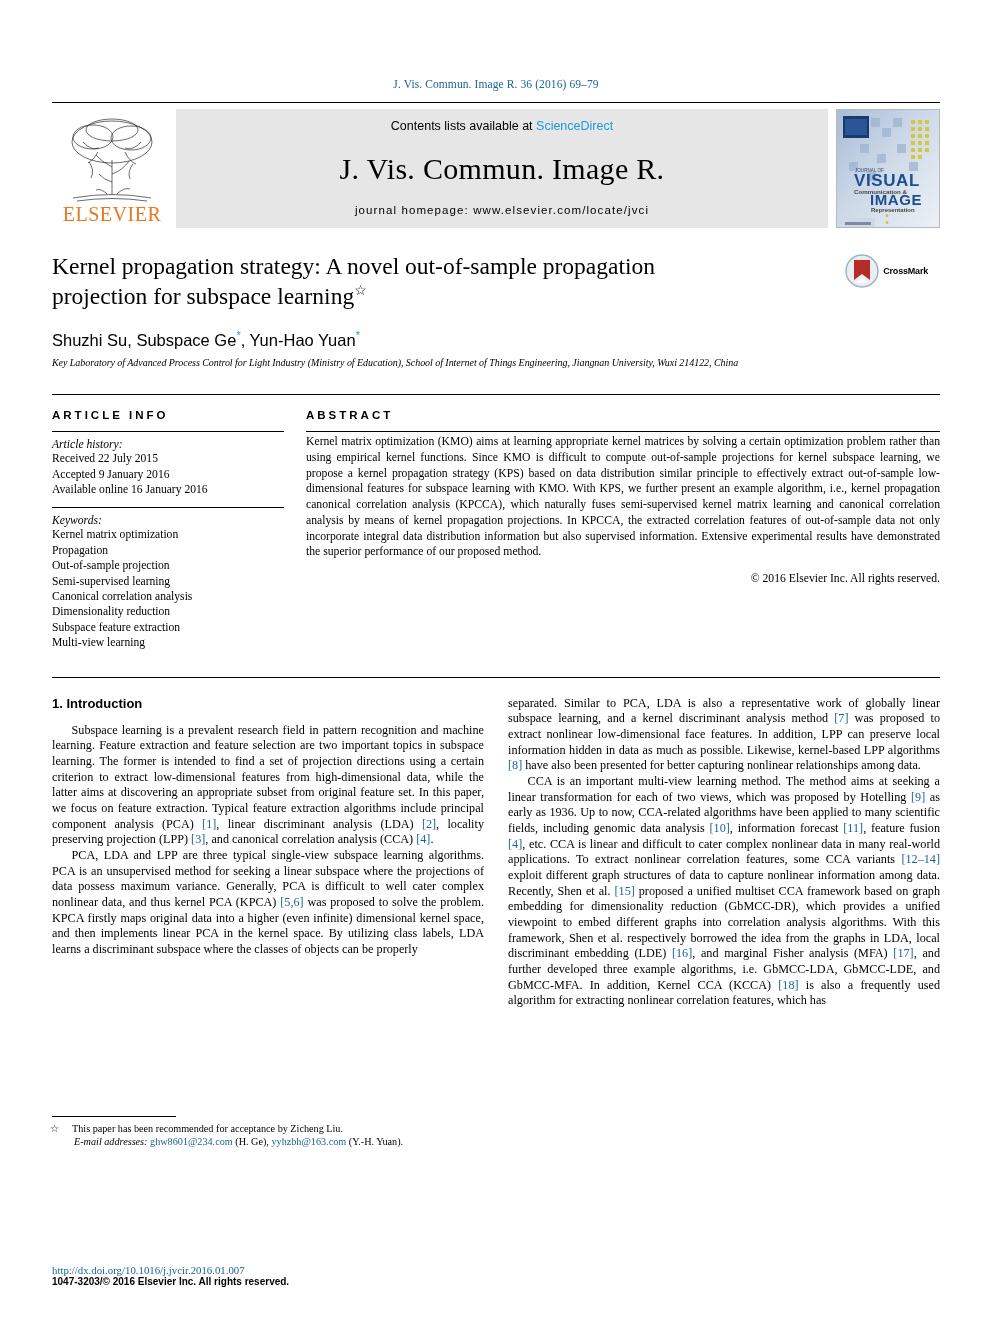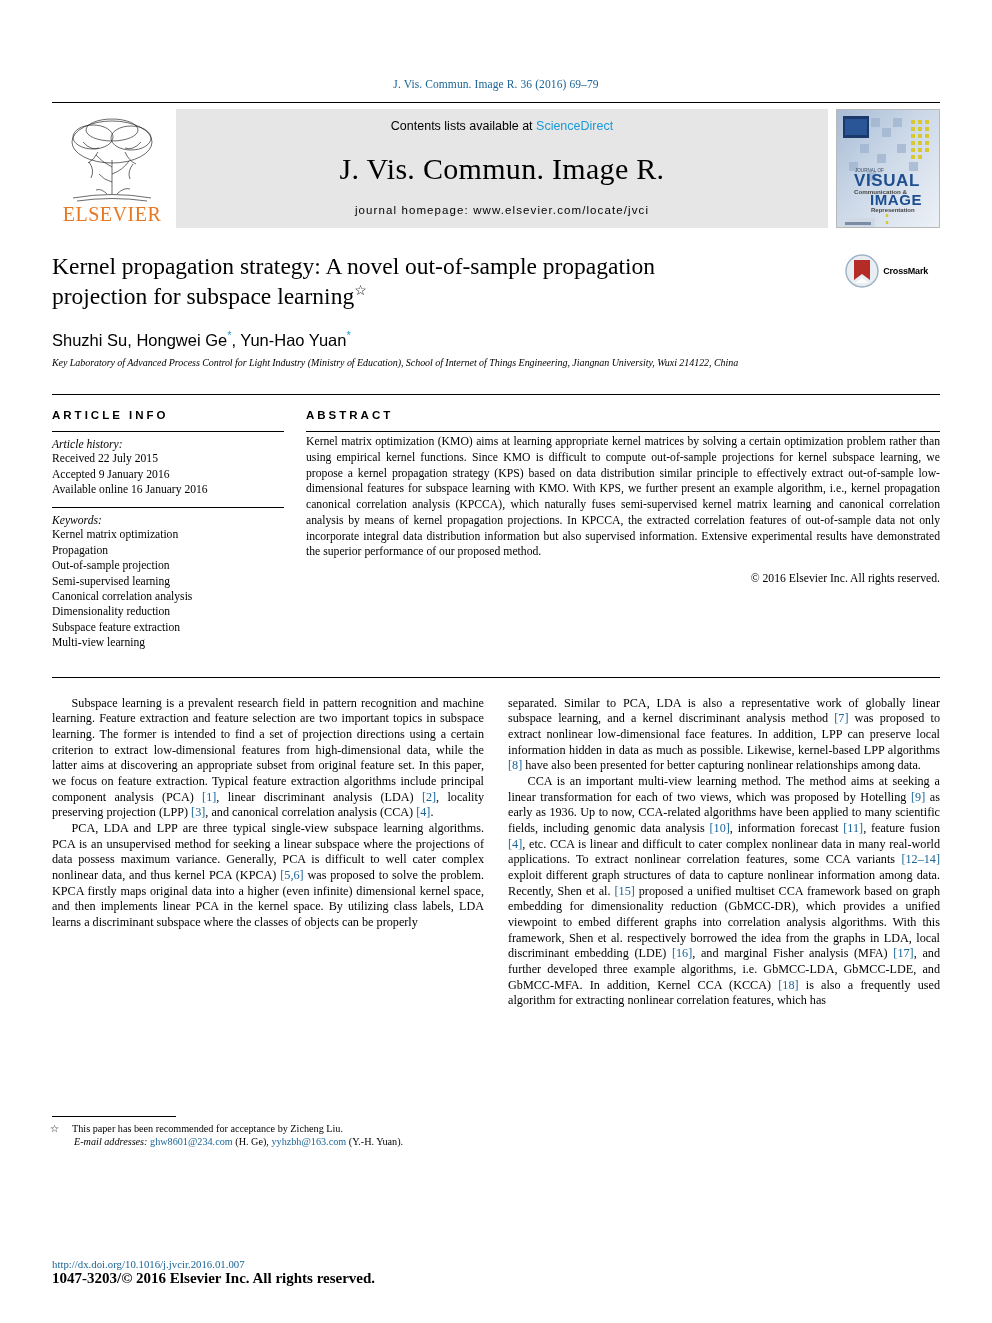--- a/index.html
+++ b/index.html
@@ -203,21 +203,21 @@
   .fn-email { padding-left: 22px; text-indent:0; font-size:10.2px; }
   .fn-email i { font-style: italic; }
   a.mail { color:#1a6496; text-decoration:none; }
 
   .page-footer {
     position: absolute;
     left: 52px; bottom: 36px;
     width: 440px;
   }
   .doi { color:#1a6496; font-size: 10.8px; font-family:"Liberation Serif", serif; }
-  .issn { font-size: 15px; font-weight: bold; font-family:Liberation Serif, serif; }
+  .issn { font-size: 10px; font-weight: bold; font-family:Liberation Sans, sans-serif; }
 </style>
 </head>
 <body>
 
 <div class="page">
 
   <div class="running-head">J. Vis. Commun. Image R. 36 (2016) 69–79</div>
 
   <div class="masthead">
 
@@ -320,21 +320,21 @@
       </svg>
       <span class="crossmark-label">CrossMark</span>
     </div>
 
     <h1 class="paper-title">
       <span>Kernel propagation strategy: A novel out-of-sample propagation</span>
       <span>projection for subspace learning</span><span class="title-star">☆</span>
     </h1>
 
     <div class="authors">
-      <span>Shuzhi Su, Hongwei Ge</span><sup>*</sup><span>, Yun-Hao Yuan</span><sup>*</sup>
+      <span>Shuzhi Su, Subspace Ge</span><sup>*</sup><span>, Yun-Hao Yuan</span><sup>*</sup>
     </div>
 
     <div class="affiliation">Key Laboratory of Advanced Process Control for Light Industry (Ministry of Education), School of Internet of Things Engineering, Jiangnan University, Wuxi 214122, China</div>
   </div>
 
   <div class="info-abstract">
 
     <div class="col-info">
       <div class="section-label">ARTICLE INFO</div>
       <div class="rule"></div>
@@ -366,20 +366,21 @@
       <div class="section-label">ABSTRACT</div>
       <div class="rule"></div>
       <p class="abstract-text">Kernel matrix optimization (KMO) aims at learning appropriate kernel matrices by solving a certain optimization problem rather than using empirical kernel functions. Since KMO is difficult to compute out-of-sample projections for kernel subspace learning, we propose a kernel propagation strategy (KPS) based on data distribution similar principle to effectively extract out-of-sample low-dimensional features for subspace learning with KMO. With KPS, we further present an example algorithm, i.e., kernel propagation canonical correlation analysis (KPCCA), which naturally fuses semi-supervised kernel matrix learning and canonical correlation analysis by means of kernel propagation projections. In KPCCA, the extracted correlation features of out-of-sample data not only incorporate integral data distribution information but also supervised information. Extensive experimental results have demonstrated the superior performance of our proposed method.</p>
       <div class="copyright-line">© 2016 Elsevier Inc. All rights reserved.</div>
     </div>
   </div>
 
   <div class="body-wrap">
 
     <div class="col left">
+      <h2 class="sec-title">1. Introduction</h2>
       <p class="body-p">Subspace learning is a prevalent research field in pattern recognition and machine learning. Feature extraction and feature selection are two important topics in subspace learning. The former is intended to find a set of projection directions using a certain criterion to extract low-dimensional features from high-dimensional data, while the latter aims at discovering an appropriate subset from original feature set. In this paper, we focus on feature extraction. Typical feature extraction algorithms include principal component analysis (PCA) <a class="ref" href="#">[1]</a>, linear discriminant analysis (LDA) <a class="ref" href="#">[2]</a>, locality preserving projection (LPP) <a class="ref" href="#">[3]</a>, and canonical correlation analysis (CCA) <a class="ref" href="#">[4]</a>.</p>
       <p class="body-p">PCA, LDA and LPP are three typical single-view subspace learning algorithms. PCA is an unsupervised method for seeking a linear subspace where the projections of data possess maximum variance. Generally, PCA is difficult to well cater complex nonlinear data, and thus kernel PCA (KPCA) <a class="ref" href="#">[5,6]</a> was proposed to solve the problem. KPCA firstly maps original data into a higher (even infinite) dimensional kernel space, and then implements linear PCA in the kernel space. By utilizing class labels, LDA learns a discriminant subspace where the classes of objects can be properly</p>
 
       <div class="footnotes">
         <div class="fn-rule"></div>
         <div class="fn-line">
           <span class="star">☆</span><span>This paper has been recommended for acceptance by Zicheng Liu.</span>
         </div>
         <div class="fn-email">
           <i>E-mail addresses:</i>

